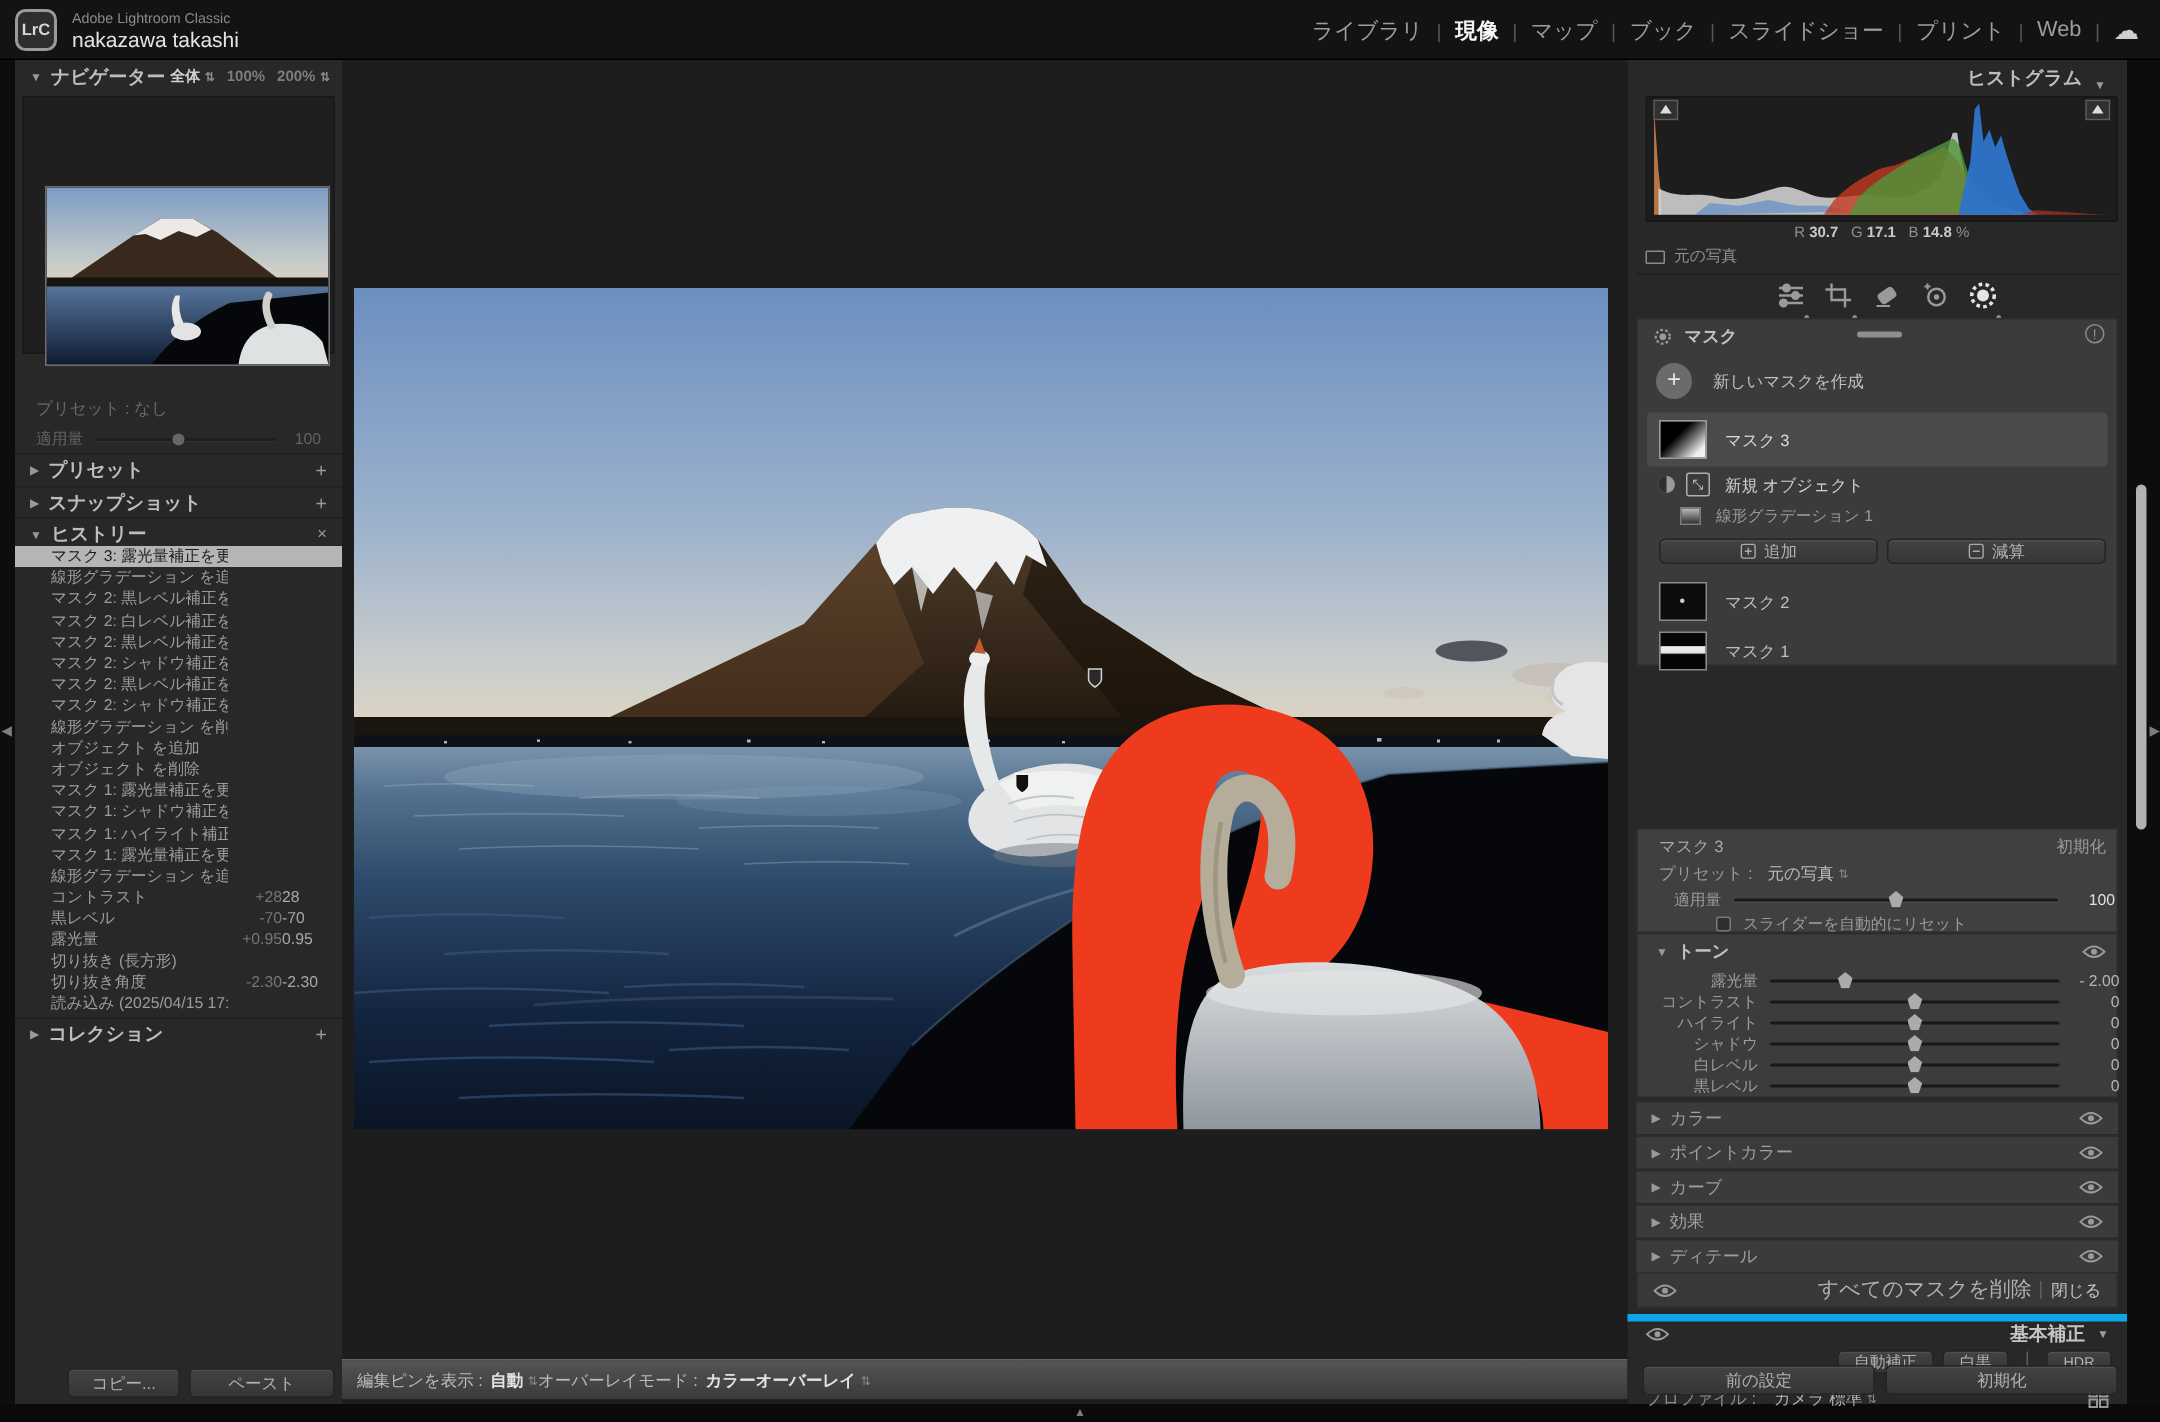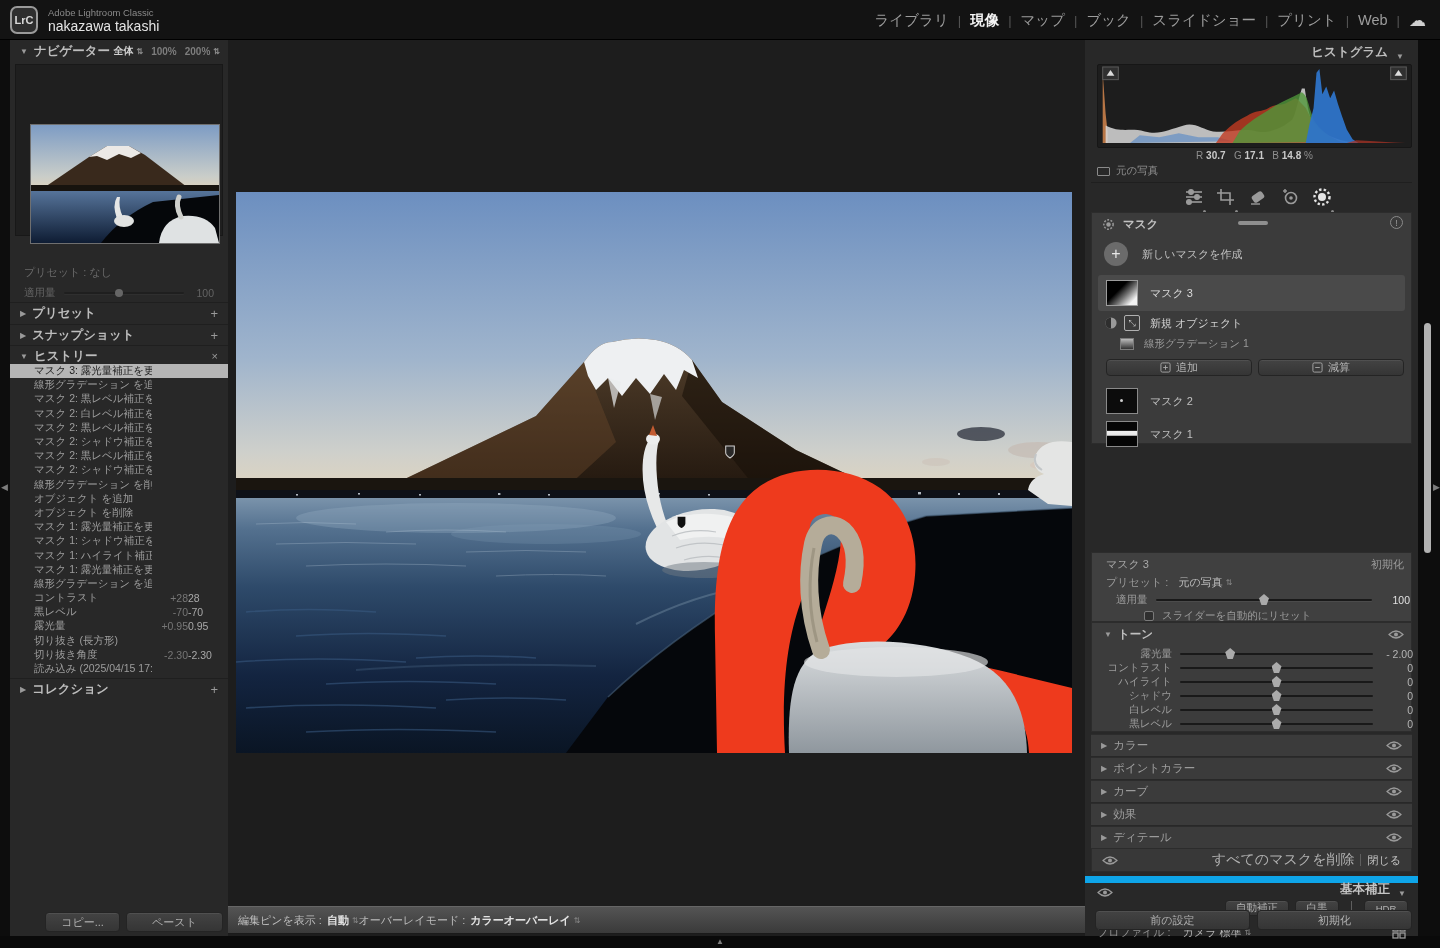--- a/index.html
+++ b/index.html
@@ -673,21 +673,21 @@
     <div class="maskbg" style="top:808px;height:24px;background:#383838;display:flex;align-items:center;padding:0 10px">
       <svg class="eyeicon">
           <use href="#i-eye"></use>
         </svg>
       <span style="flex:1"></span>
       <span style="font-size:14px;color:#b0b0b0">すべてのマスクを削除</span>
       <span class="vline"></span>
       <span style="font-size:11px;color:#c6c6c6">閉じる</span>
     </div>
 
-    <div style="position:absolute;left:0;top:836px;width:333px;height:22px;border-top:7px solid #0ea5e9;display:flex;align-items:flex-end;padding:0 12px">
+    <div style="position:absolute;left:0;top:836px;width:333px;height:22px;border-top:5px solid #0ea5e9;display:flex;align-items:center;padding:0 12px">
       <svg class="eyeicon">
           <use href="#i-eye"></use>
         </svg>
       <span style="flex:1"></span>
       <span style="font-size:12.5px;font-weight:700;color:#c4c4c4">基本補正</span>
       <span class="tri" style="margin:0 0 0 8px">▼</span>
     </div>
     <div style="position:absolute;left:0;top:858px;width:333px;height:20px;display:flex;align-items:center;justify-content:flex-end;padding-right:10px;gap:6px">
       <div class="btn" style="width:64px;height:16px;font-size:10.5px">自動補正</div>
       <div class="btn" style="width:44px;height:16px;font-size:10.5px">白黒</div>

